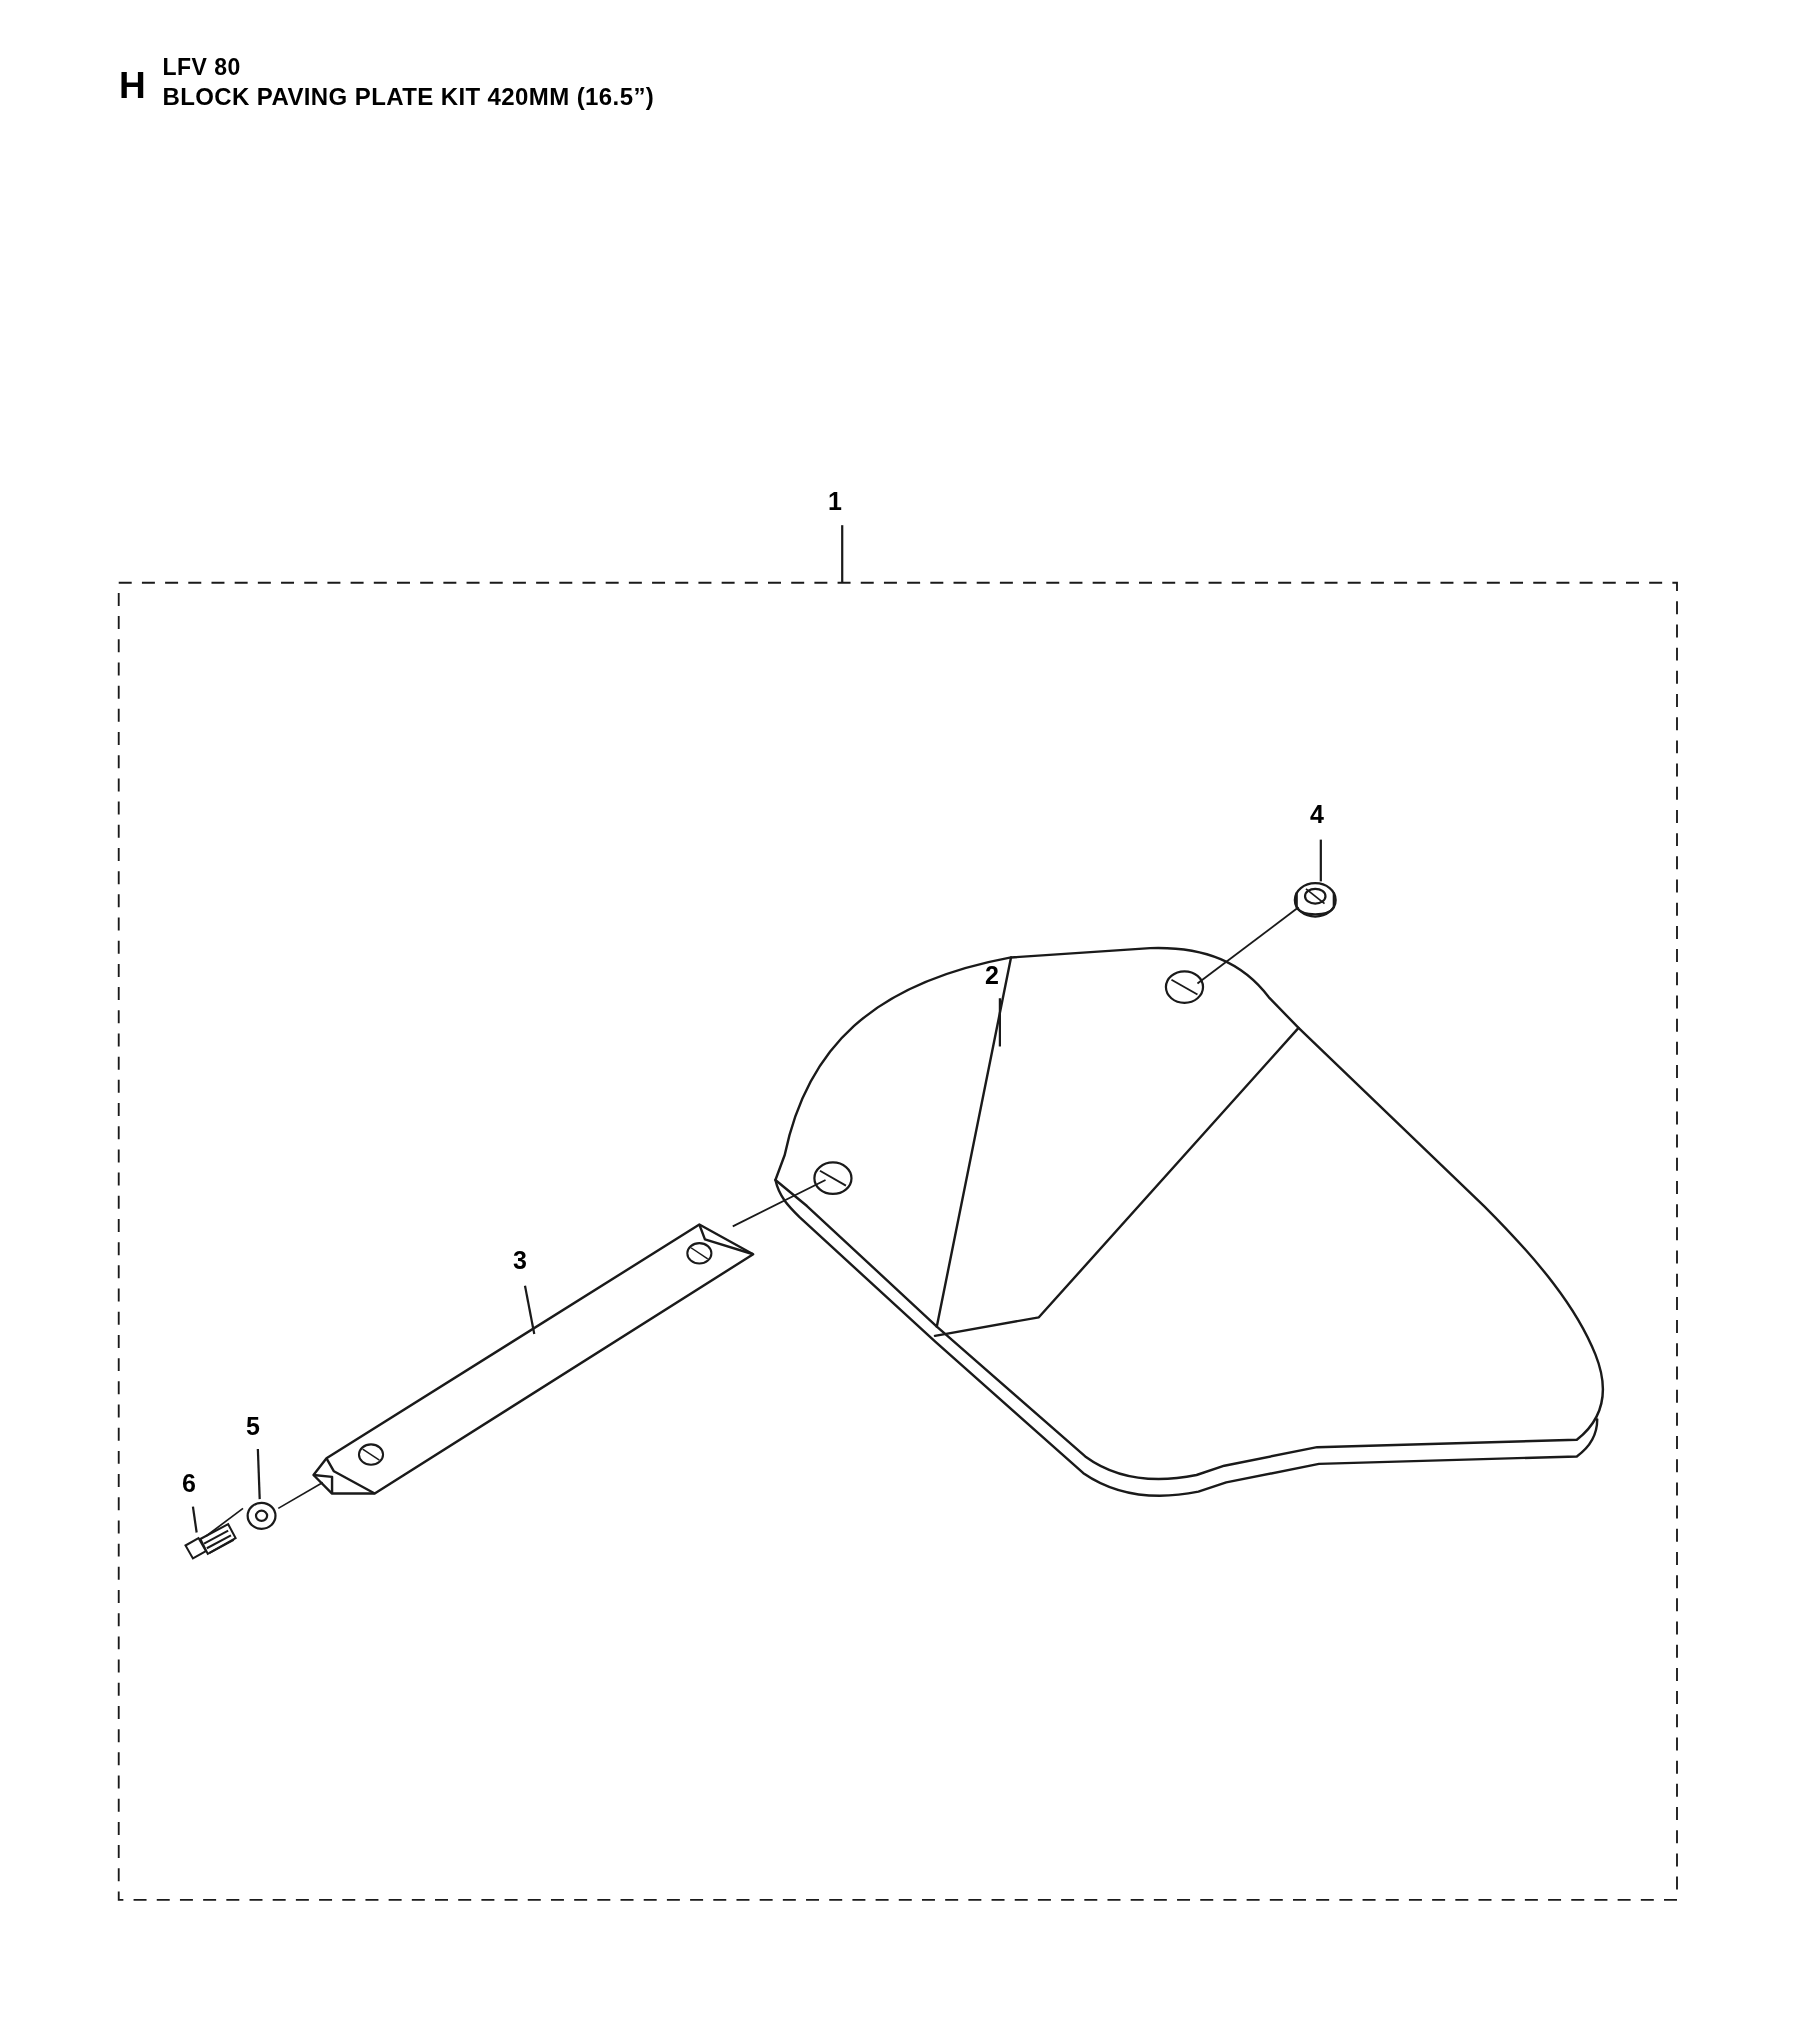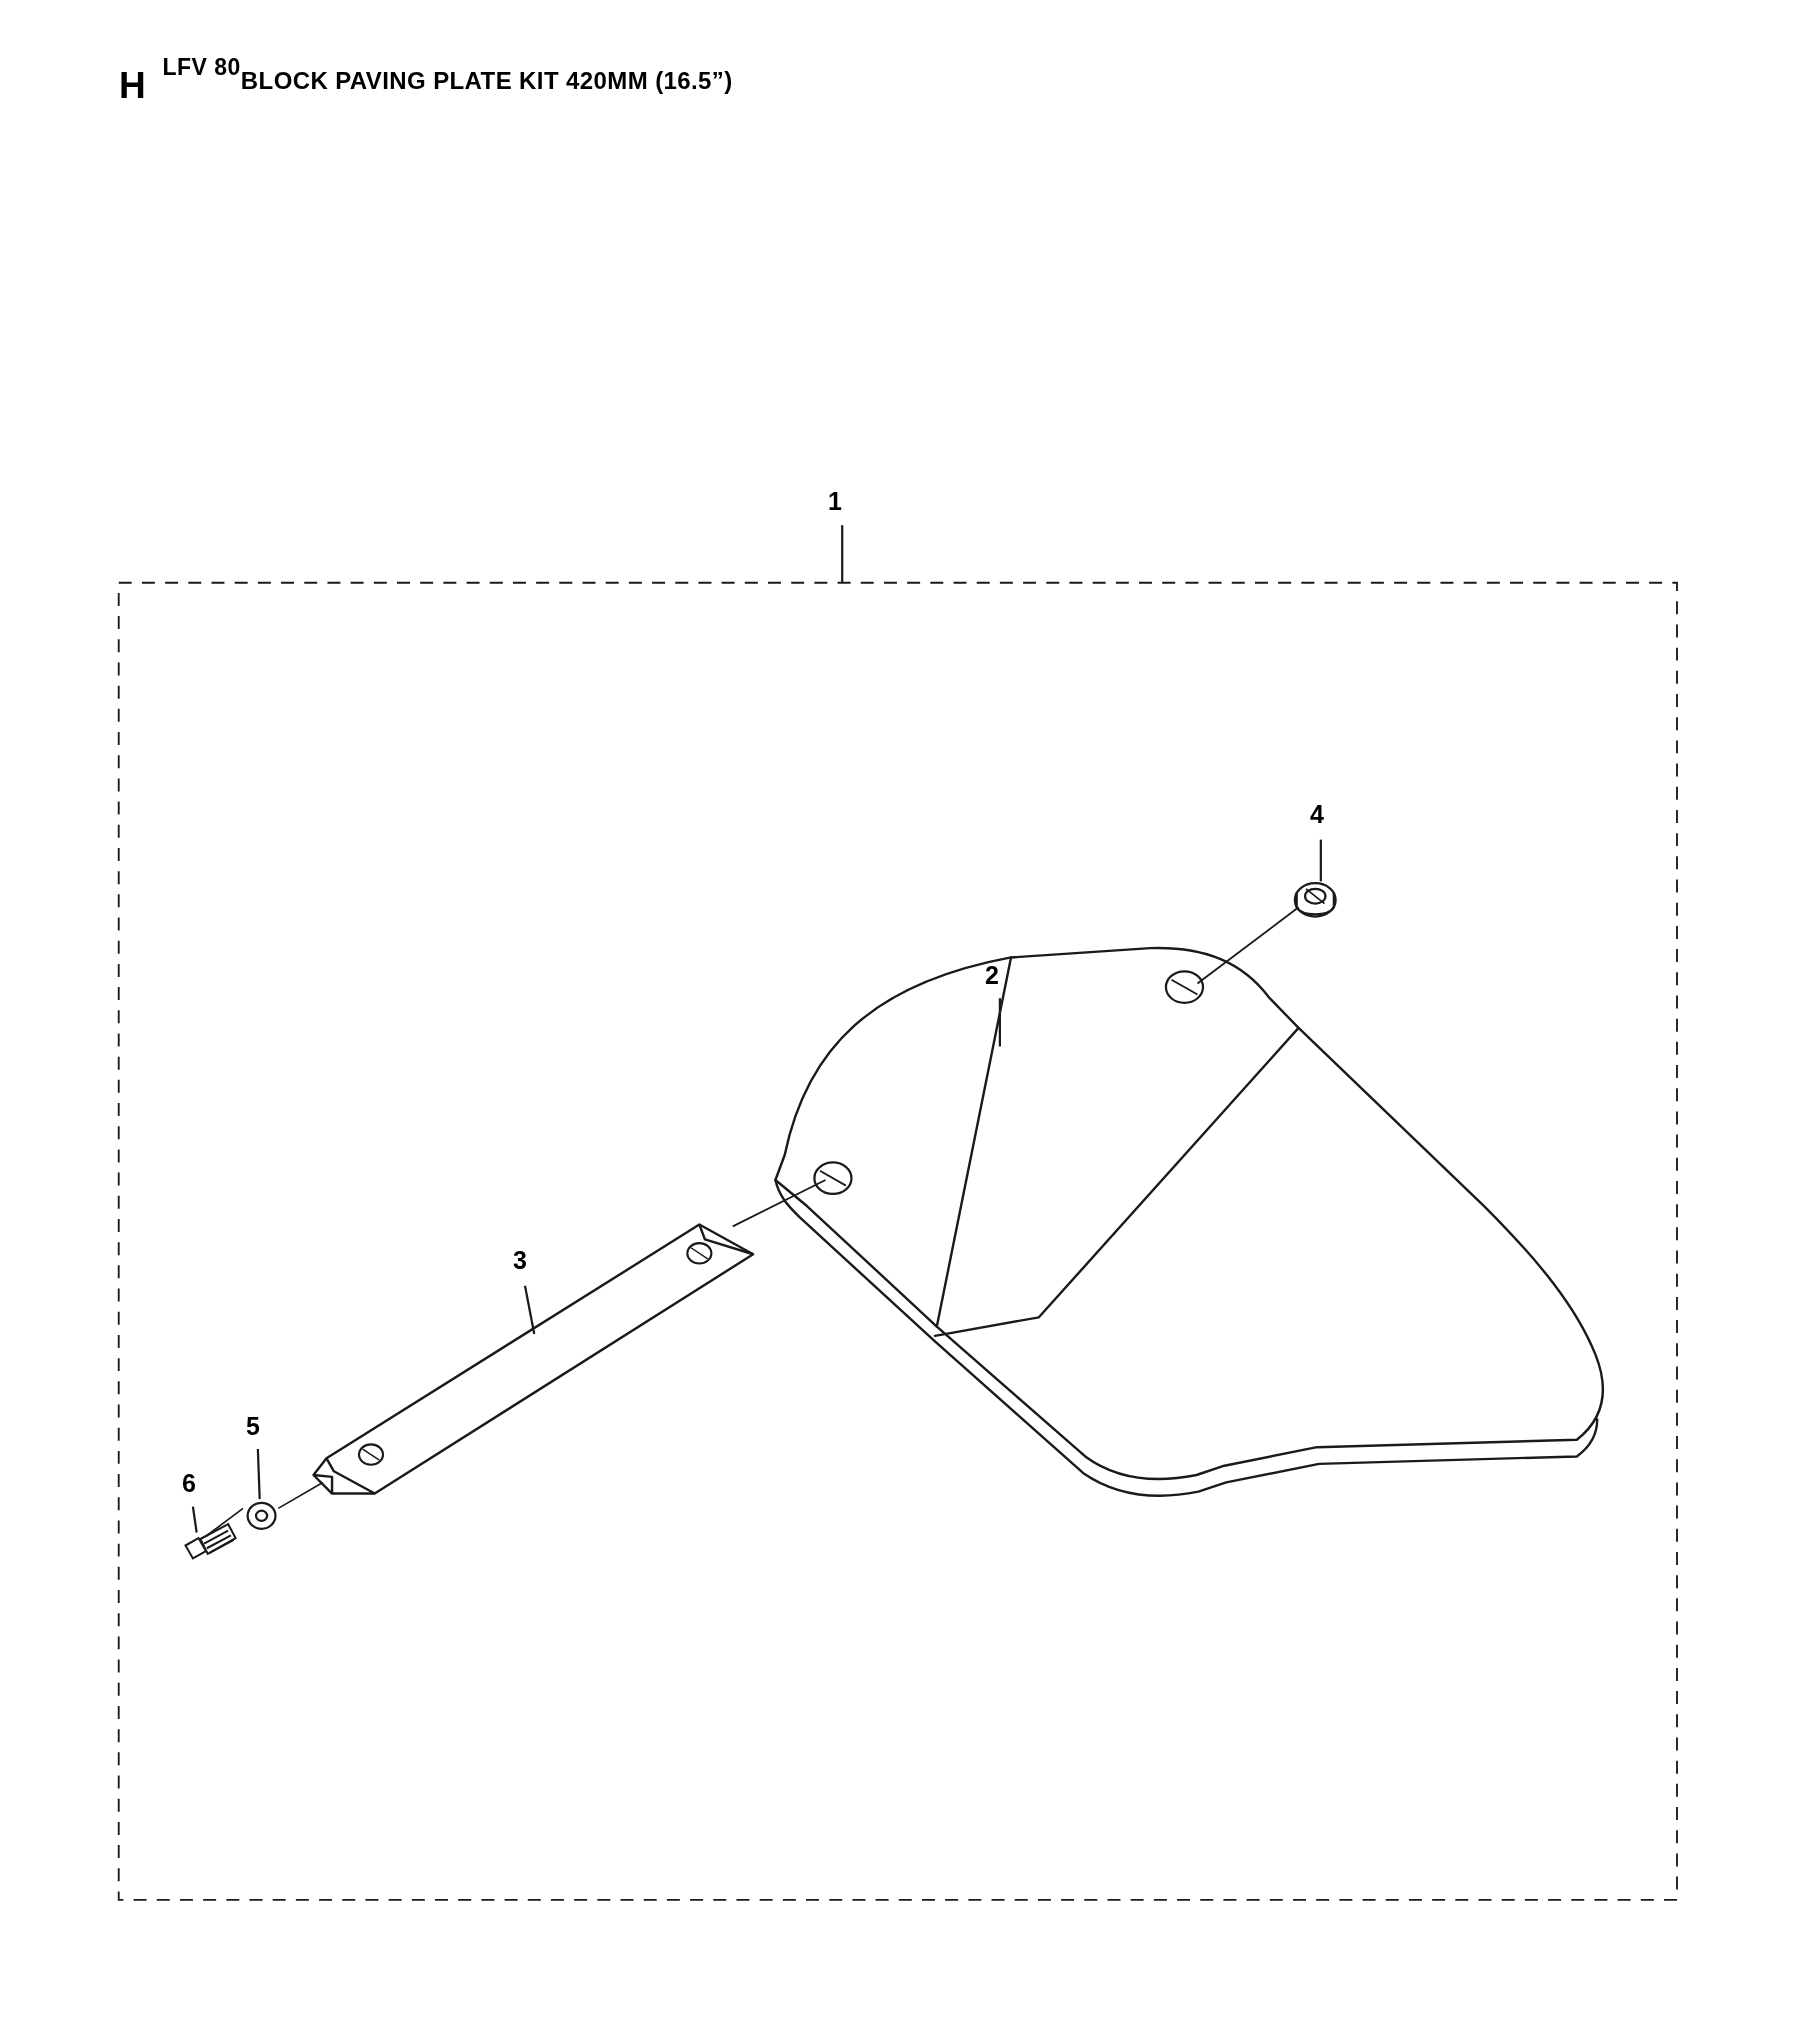--- a/index.html
+++ b/index.html
@@ -27,32 +27,33 @@
   .section-letter {
     font-size: 37px;
     font-weight: bold;
     line-height: 1;
     margin-right: 16.7px;
     padding-top: 13px;
     letter-spacing: 0px;
   }
   .titles {
     display: flex;
+    flex-direction: column;
     line-height: 1.18;
   }
   .title-model {
     font-size: 23px;
     font-weight: bold;
     letter-spacing: 0.5px;
   }
   .title-desc {
     font-size: 24px;
     font-weight: bold;
     letter-spacing: 0.4px;
-    margin-top: 13px;
+    margin-top: 2px;
   }
 
   
   .drawing {
     position: absolute;
     top: 0;
     left: 0;
     width: 1805px;
     height: 2041px;
   }

